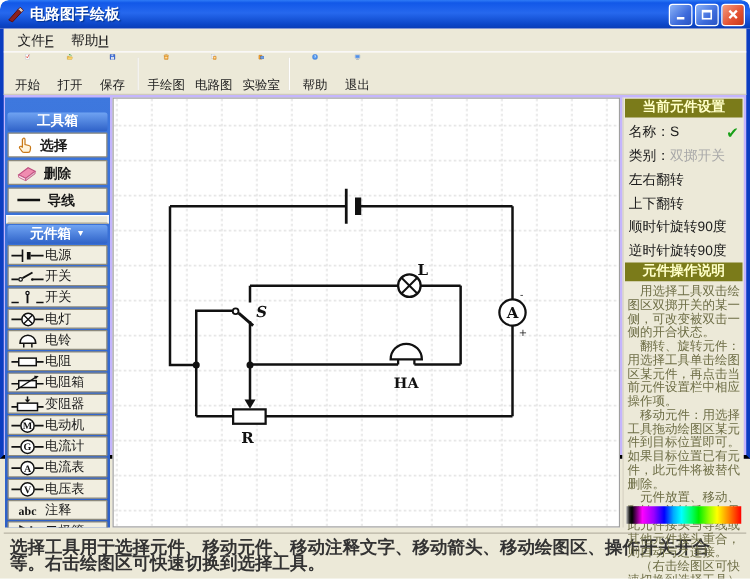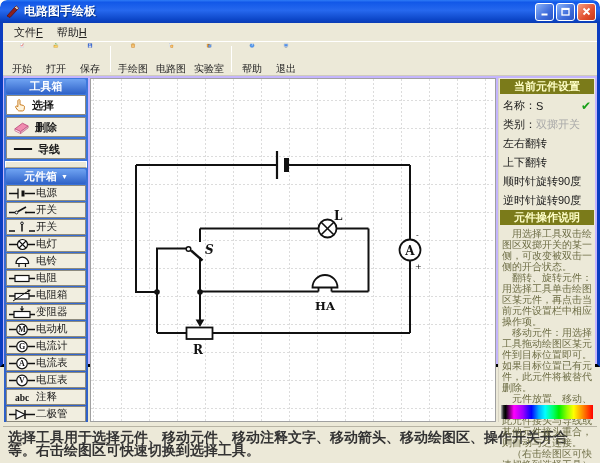--- a/index.html
+++ b/index.html
@@ -31,21 +31,21 @@
     border-bottom:1px solid #CFCBBB;background:#ECE9D8;}
   .tbtn{min-width:34px;height:33px;display:flex;flex-direction:column;align-items:center;
     justify-content:center;padding:0 3px;font-size:10px;color:#222;border:1px solid transparent;border-radius:2px;}
   .tbtn svg{display:block;}
   .tbtn .tlabel{line-height:10px;margin-top:16px;white-space:nowrap;}
   .tsep{width:1px;height:26px;background:#C6C2B2;border-right:1px solid #fff;margin:0 3px;}
   
   .main{height:348px;display:flex;padding:2px 1px 0 1px;}
   
   .sidebar{width:84px;height:344px;background:linear-gradient(180deg,#3E78DE 0%,#2E60C8 100%);
-    padding:1px 2px;overflow:hidden;flex:none;}
+    padding:12px 2px;overflow:hidden;flex:none;}
   .sb-header{height:15px;margin:0 0 1px 0;text-align:center;font-size:11px;font-weight:bold;color:#fff;
     line-height:15px;background:linear-gradient(180deg,#6FA3F2,#2F62C8);border-radius:2px;
     display:flex;align-items:center;justify-content:center;gap:4px;}
   .tool-btn{height:20px;margin-bottom:2px;background:#F1EEE0;border:1px solid #8D8A7D;border-radius:1px;
     display:flex;align-items:center;gap:5px;padding-left:6px;font-size:11px;font-weight:bold;color:#1a1a1a;}
   .tool-btn.active{background:#FFFFFF;}
   .sb-spacer{height:7px;margin:0 -1px 1px -1px;background:#ECE9D8;border:1px solid #fff;
     border-bottom-color:#A8A490;}
   .comp-btn{height:16px;margin-bottom:1px;background:#F1EEE0;border:1px solid #8D8A7D;border-radius:1px;
     display:flex;align-items:center;padding:0 1px 0 2px;font-size:10.5px;color:#1a1a1a;white-space:nowrap;}

